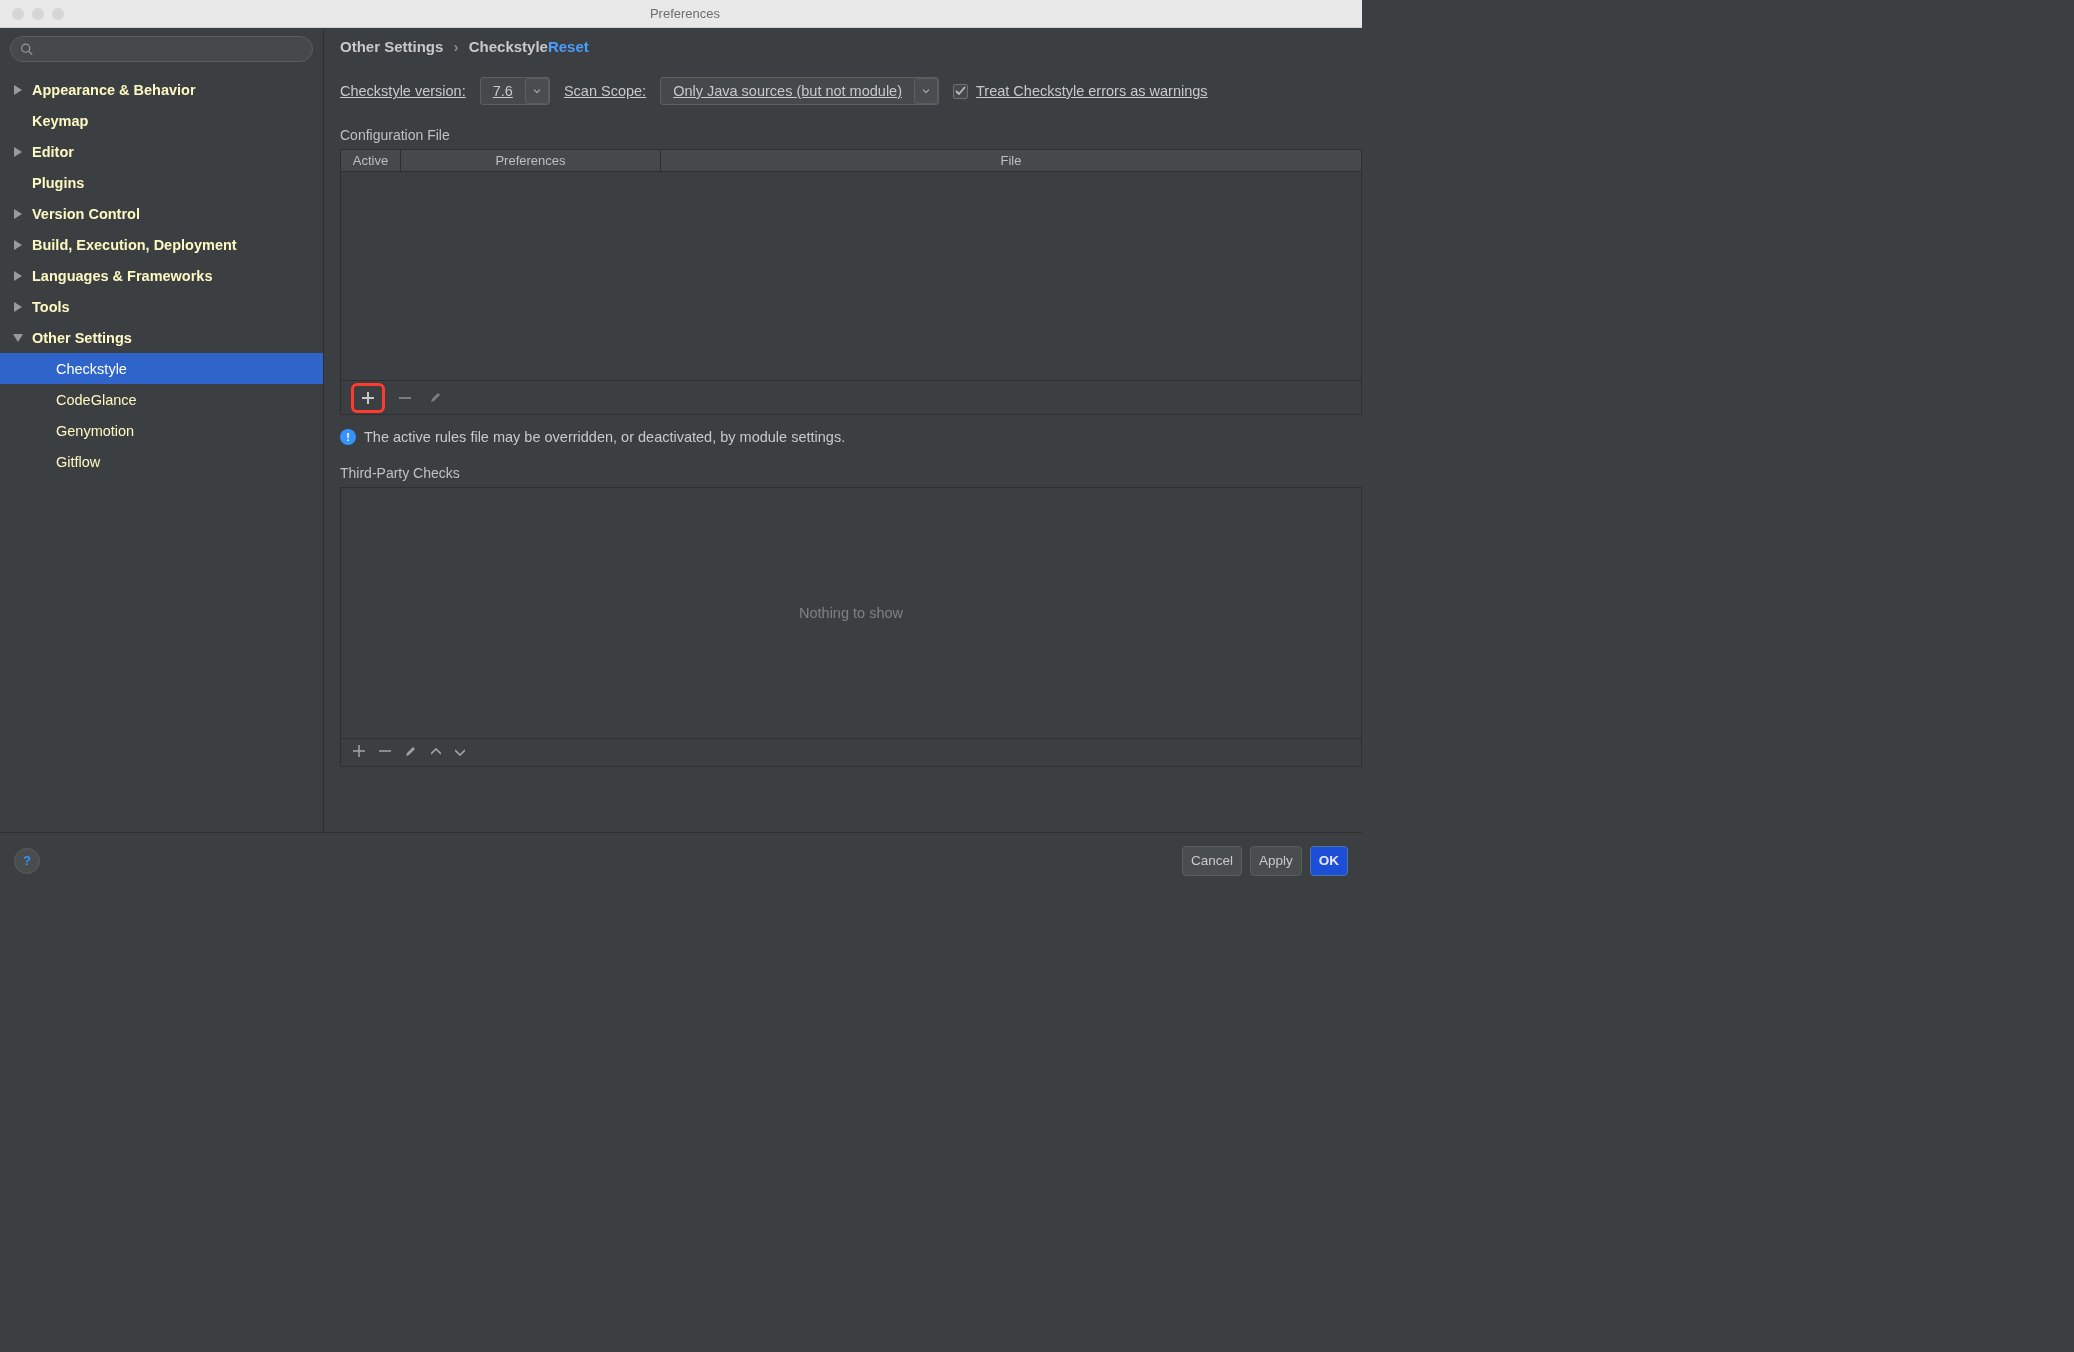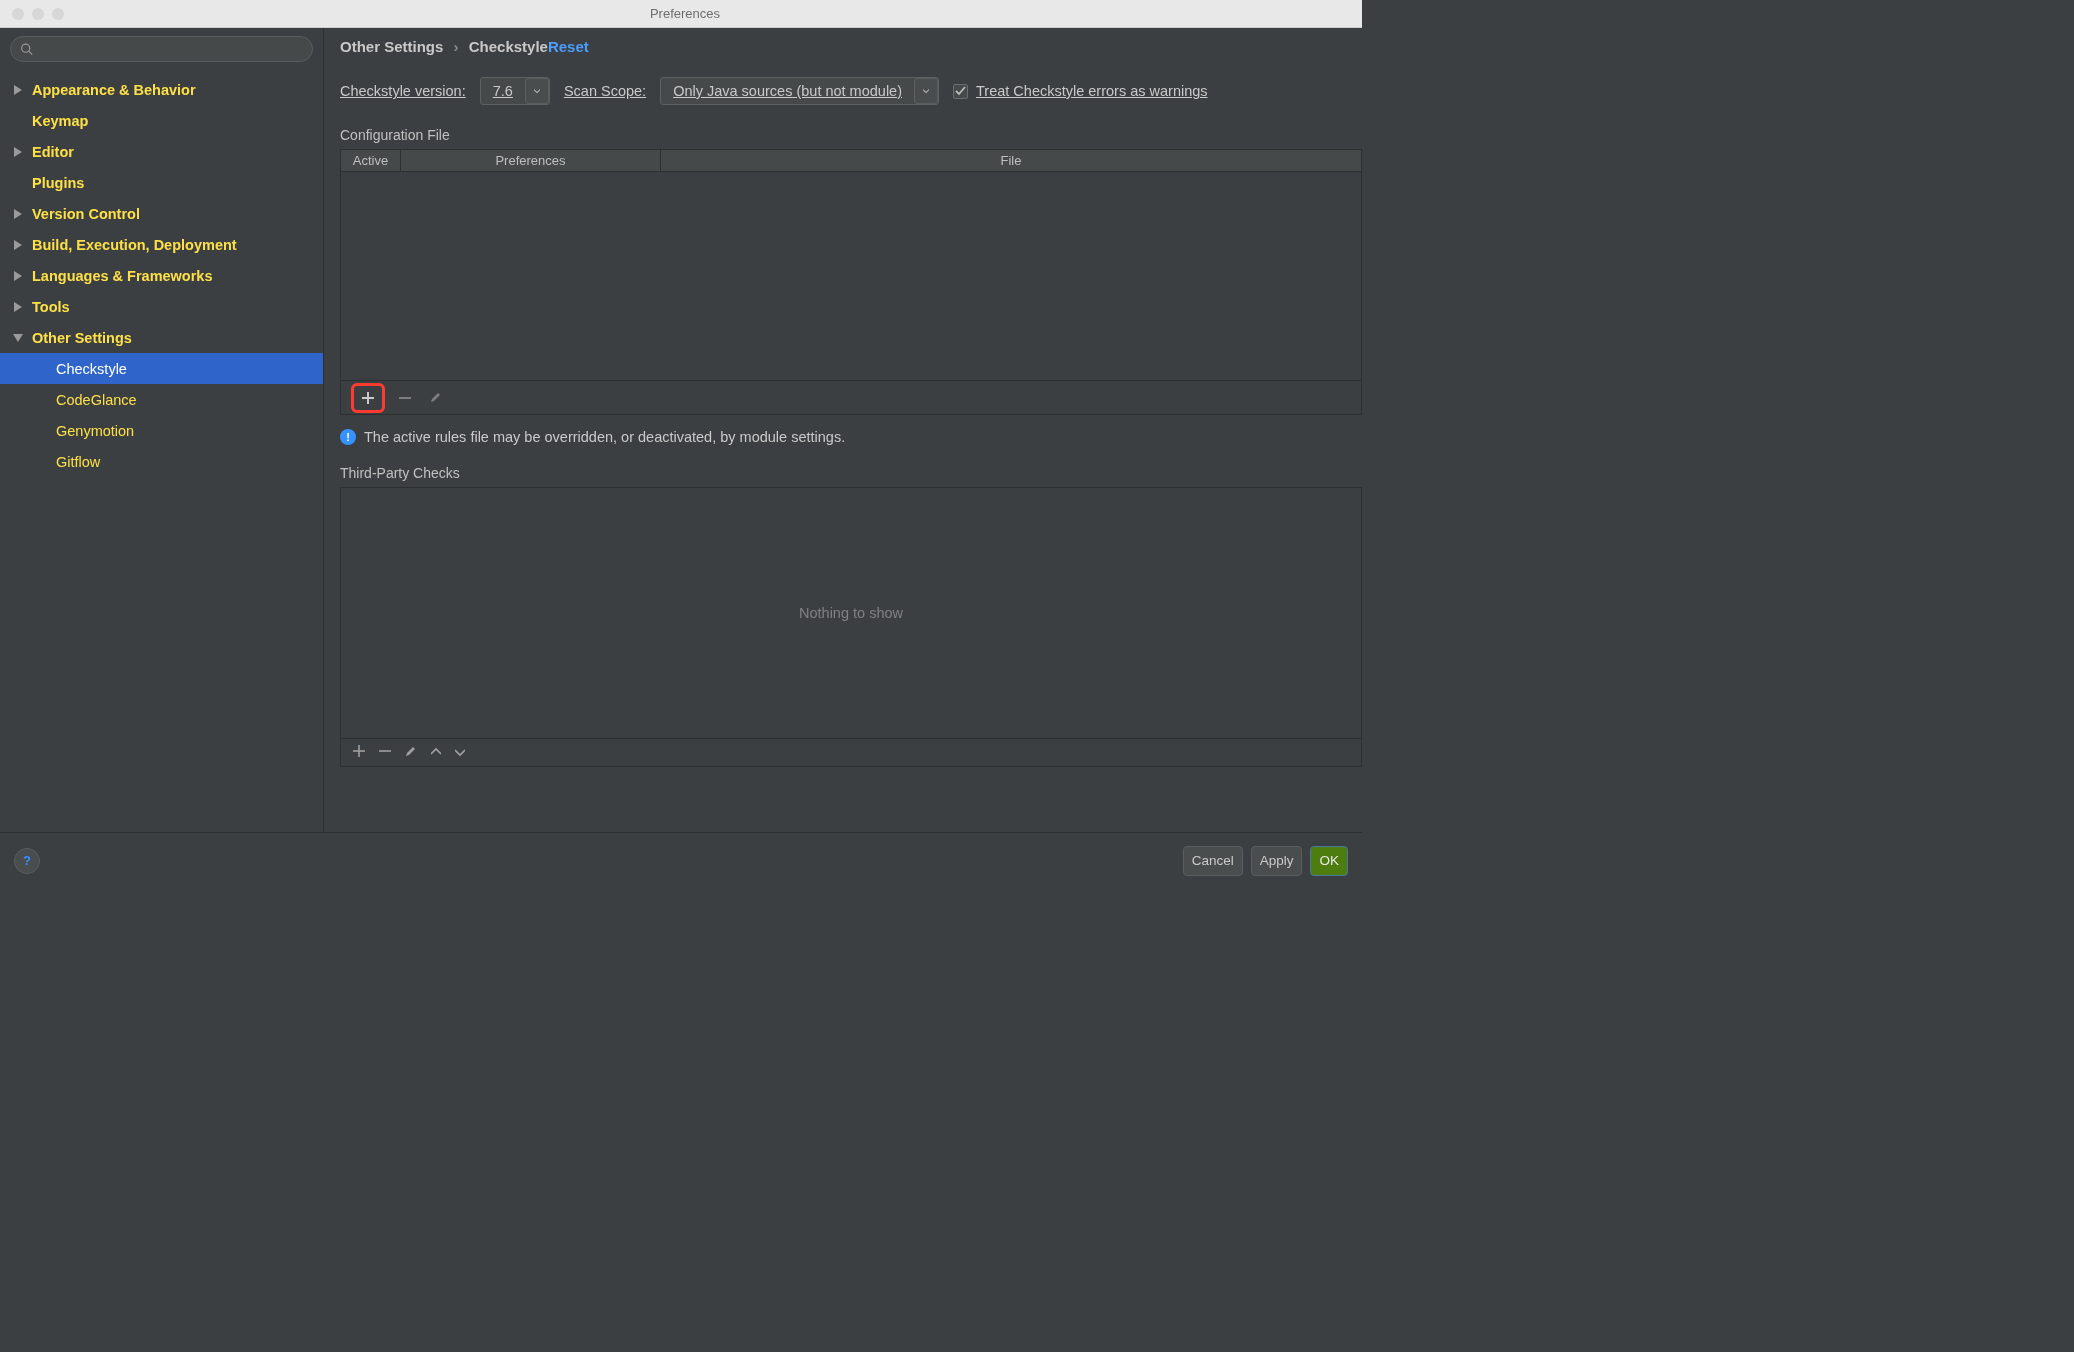--- a/index.html
+++ b/index.html
@@ -46,21 +46,21 @@
   font-size: 13px;
 }
 .search-rel { position: relative; }
 .search-rel svg { position: absolute; left: 10px; top: 50%; transform: translateY(-50%); }
 .tree { flex:1; overflow:auto; padding-top:4px; }
 .tree-item {
   display: flex; align-items: center;
   height: 31px;
   padding-left: 14px;
   font-weight: 600;
-  color: #fde047;
+  color: #fef9c3;
   cursor: default;
   font-size: 14.5px;
 }
 .tree-item.child { padding-left: 56px; font-weight: 400; }
 .tree-item svg { margin-right: 10px; flex-shrink:0; }
 .tree-item.expanded svg.arrow { transform: rotate(90deg); }
 .tree-item.selected { background: #2f65ca; color: #fff; }
 .tree-item .spacer { width:18px; display:inline-block; }
 .content {
   flex: 1;
@@ -136,21 +136,21 @@
 .footer {
   height:56px;
   border-top:1px solid #2d2f30;
   background:#3c3f41;
   display:flex; align-items:center; justify-content:space-between;
   padding:0 14px;
 }
 .helpbtn{width:26px;height:26px;border-radius:50%;background:#4a4d4e;border:1px solid #5a5d5e;display:flex;align-items:center;justify-content:center;color:#3592ff;font-weight:700;cursor:pointer;}
 .btns{display:flex; gap:8px;}
 .btn{height:30px; padding:0 8px; border-radius:4px; border:1px solid #5a5d5e; background:#4a4d4e; color:#c9c9c9; display:flex; align-items:center; font-size:13.5px; cursor:pointer;}
-.btn.primary{background:#4d7c0f; border-color:#4a78a6; color:#e8e8e8;}
+.btn.primary{background:#1d4ed8; border-color:#4a78a6; color:#e8e8e8;font-weight:bold;}
 </style>
 </head>
 <body>
 
 <div class="titlebar">
   <div class="traffic">
     <span></span>
     <span></span>
     <span></span>
   </div>

